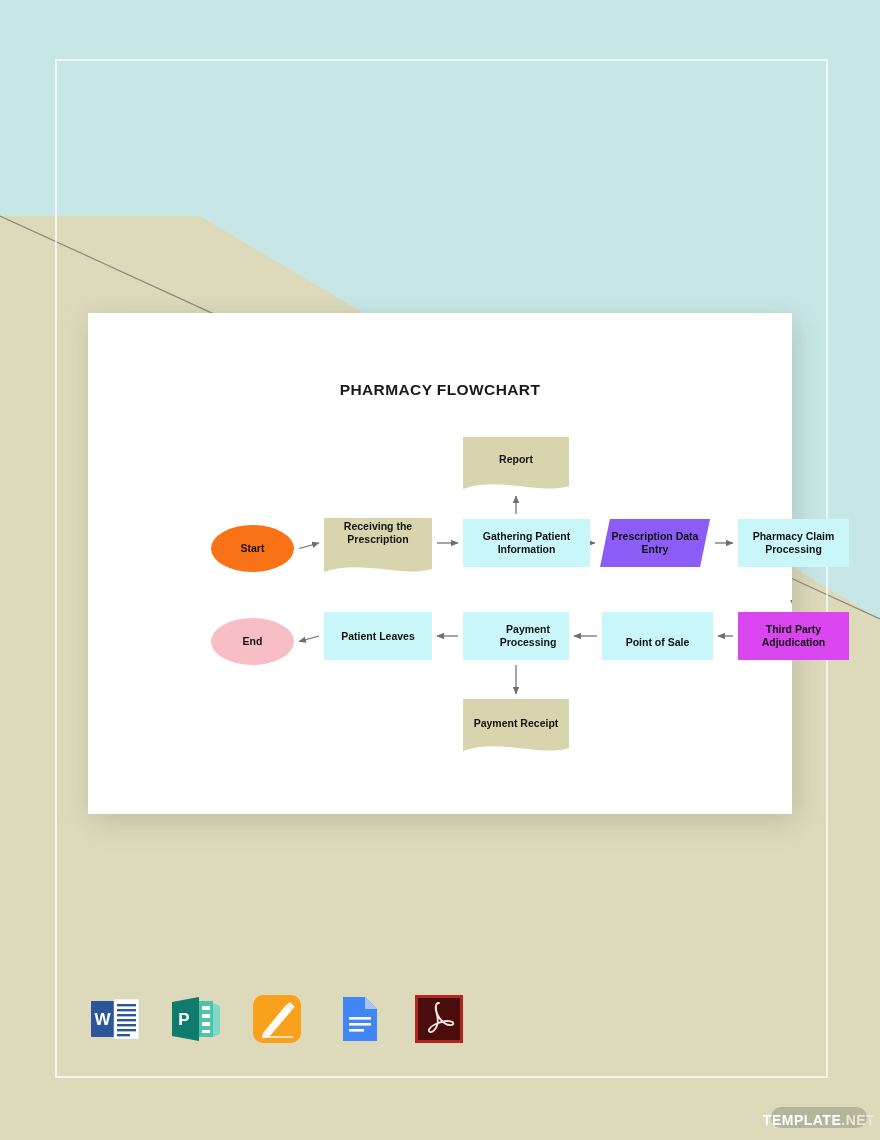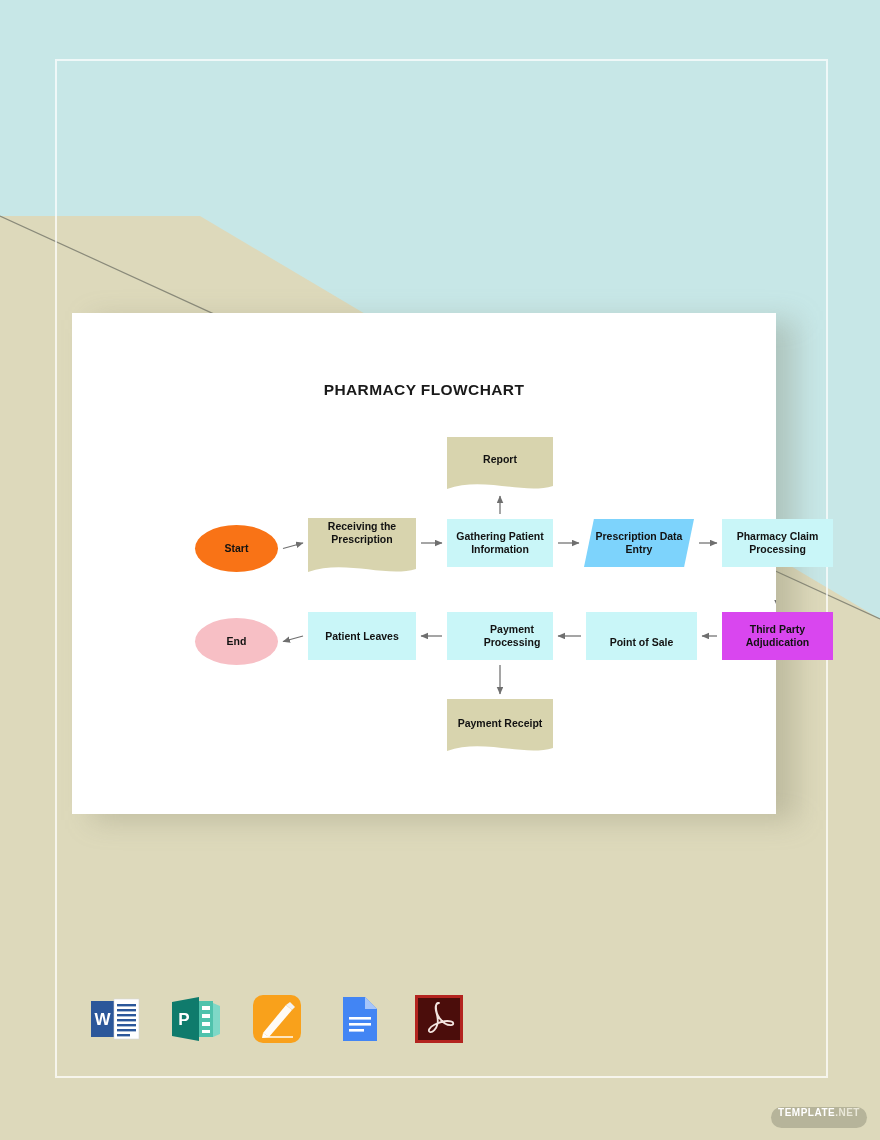--- a/index.html
+++ b/index.html
@@ -46,21 +46,21 @@
   .card-shadow {
     position: absolute;
     left: 92px; top: 320px;
     width: 704px; height: 500px;
     background: rgba(120,118,95,0.30);
     filter: blur(14px);
     z-index: 4;
   }
   .card {
     position: absolute;
-    left: 72px; top: 313px;
+    left: 88px; top: 313px;
     width: 704px; height: 501px;
     background: #ffffff;
     z-index: 5;
   }
 
   .chart-title {
     position: absolute;
     left: 0; top: 68px;
     width: 704px;
     text-align: center;
@@ -104,22 +104,22 @@
   }
   .app-icon { width: 54px; height: 54px; position: relative; }
 
   
   .badge {
     position: absolute;
     left: 771px; top: 1107px;
     width: 96px; height: 21px;
     border-radius: 11px;
     background: #b6b49a;
-    display: flex; align-items: flex-start; justify-content: center;
-    font-size: 10px; font-weight: bold; letter-spacing: 0.5px;
+    display: flex; align-items: flex-end; justify-content: center;
+    font-size: 14px; font-weight: bold; letter-spacing: 0.5px;
     color: #ffffff;
     z-index: 7;
   }
   .badge .dim { color: #e9e7d8; font-weight: bold; }
 </style>
 </head>
 <body>
 
 <div id="page">
 
@@ -159,30 +159,30 @@
       <div id="node-layer">
           <div class="node n-terminator" style="left: 123px; top: 212px; width: 83px; height: 47px; background: #f97316;">
             <span style="position: relative; z-index: 1;">Start</span>
           </div>
           <div class="node" style="left: 236px; top: 205px; width: 108px; height: 50px;">
             <svg width="108" height="60" viewBox="0 0 108 60" style="position: absolute; left: 0px; top: 0px; z-index: 0;">
               <path d="M0,0 L108,0 L108,51 C77.75999999999999,60 36.720000000000006,41 0,54 Z" fill="#d8d4ae"></path>
             </svg>
             <span style="position: relative; z-index: 1; margin-bottom: 20px;">Receiving the Prescription</span>
           </div>
-          <div class="node" style="left: 375px; top: 206px; width: 106px; height: 48px; background: rgb(201, 246, 248);">
+          <div class="node" style="left: 375px; top: 206px; width: 127px; height: 48px; background: rgb(201, 246, 248);">
             <span style="position: relative; z-index: 1;">Gathering Patient Information</span>
           </div>
           <div class="node" style="left: 375px; top: 124px; width: 106px; height: 48px;">
             <svg width="106" height="58" viewBox="0 0 106 58" style="position: absolute; left: 0px; top: 0px; z-index: 0;">
               <path d="M0,0 L106,0 L106,49 C76.32,58 36.04,39 0,52 Z" fill="#d8d4ae"></path>
             </svg>
             <span style="position: relative; z-index: 1; margin-bottom: 4px;">Report</span>
           </div>
-          <div class="node" style="left: 512px; top: 206px; width: 110px; height: 48px; background: #7dd3fc; clip-path: polygon(9% 0px, 100% 0px, 91% 100%, 0px 100%);">
+          <div class="node" style="left: 512px; top: 206px; width: 110px; height: 48px; background: #8b5cf6; clip-path: polygon(9% 0px, 100% 0px, 91% 100%, 0px 100%);">
             <span style="position: relative; z-index: 1;">Prescription Data Entry</span>
           </div>
           <div class="node" style="left: 650px; top: 206px; width: 111px; height: 48px; background: rgb(201, 246, 248);">
             <span style="position: relative; z-index: 1;">Pharmacy Claim Processing</span>
           </div>
           <div class="node" style="left: 650px; top: 299px; width: 111px; height: 48px; background: #d946ef;">
             <span style="position: relative; z-index: 1;">Third Party Adjudication</span>
           </div>
           <div class="node" style="left: 514px; top: 299px; width: 111px; height: 48px; background: rgb(201, 246, 248);">
             <span style="position: relative; z-index: 1; margin-top: 12px;">Point of Sale</span>

